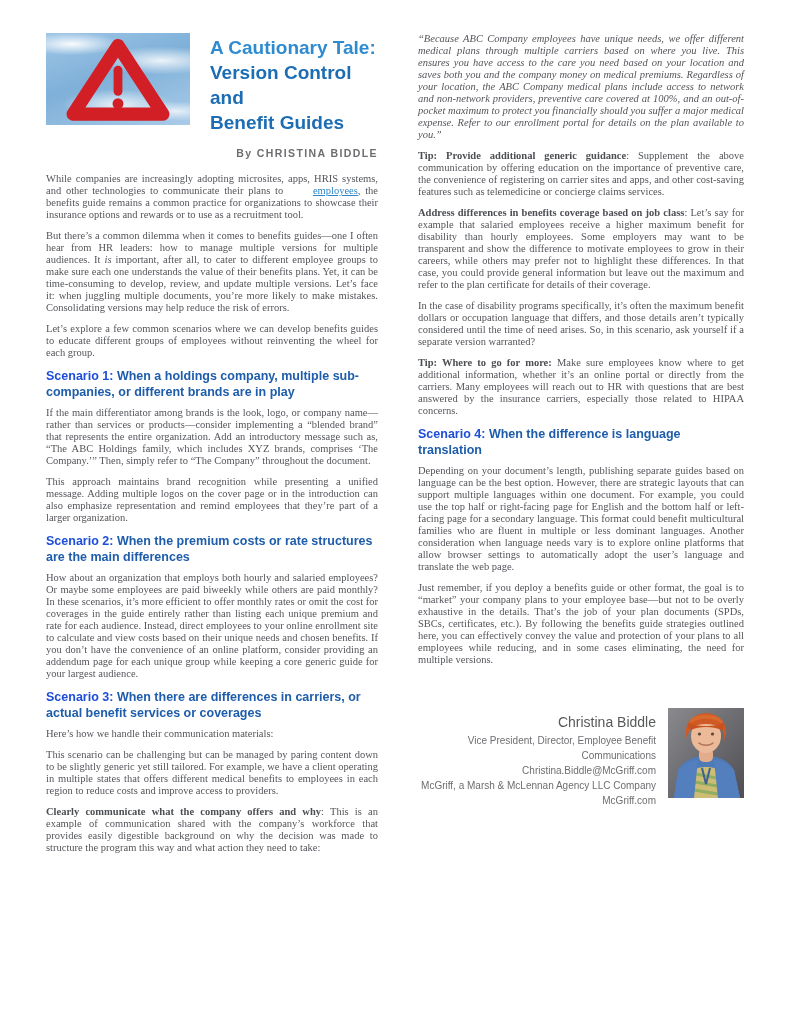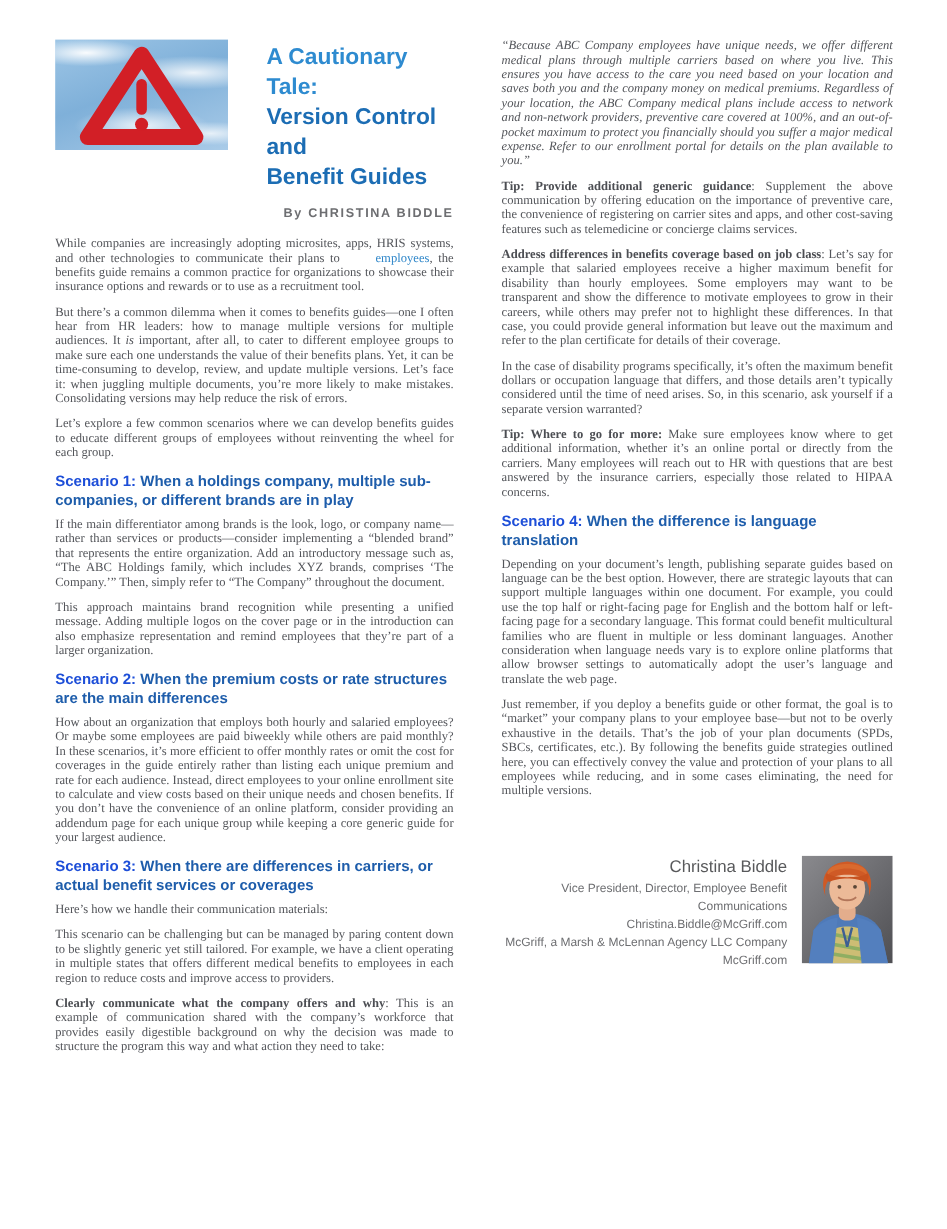--- a/index.html
+++ b/index.html
@@ -3,21 +3,21 @@
 <meta charset="utf-8">
 <style>
   html,body{margin:0;padding:0;background:#ffffff;}
   .page{position:relative;width:789px;height:1024px;background:#ffffff;overflow:hidden;
         font-family:"Liberation Serif",serif;color:#53555a;}
   .col{position:absolute;top:33px;}
   .col-left{left:46px;width:332px;}
   .col-right{left:418px;width:326px;}
 
   
-  .header-row{display:flex;gap:32px;margin-bottom:14px;}
+  .header-row{display:flex;gap:20px;margin-bottom:14px;}
   .warn-img{width:144px;height:92px;flex:none;position:relative;overflow:hidden;
     background:
       radial-gradient(ellipse 70px 16px at 18% 12%, rgba(255,255,255,.95), rgba(255,255,255,0) 70%),
       radial-gradient(ellipse 90px 20px at 80% 30%, rgba(255,255,255,.85), rgba(255,255,255,0) 70%),
       radial-gradient(ellipse 80px 22px at 50% 78%, rgba(255,255,255,.8), rgba(255,255,255,0) 70%),
       radial-gradient(ellipse 60px 14px at 90% 85%, rgba(255,255,255,.75), rgba(255,255,255,0) 70%),
       linear-gradient(160deg,#9ec6e6 0%,#7fb0d9 45%,#a9cbe8 100%);}
   .warn-img svg{position:absolute;left:50%;top:50%;transform:translate(-50%,-50%);}
   .title-wrap{flex:1;padding-top:2px;}
   .title{font-family:"Liberation Sans",sans-serif;font-weight:bold;font-size:19px;line-height:25px;}
@@ -29,24 +29,24 @@
   
   p.body{font-size:10.5px;line-height:12px;text-align:justify;margin:0 0 9px 0;}
   .indent-l{margin-left:19px;}
   .inset{margin-left:17px;margin-right:17px;}
   .quote{font-style:italic;}
   b.lead{font-weight:bold;color:#4c4e53;}
   .scenario{font-family:"Liberation Sans",sans-serif;font-weight:bold;font-size:12.5px;
             line-height:16px;margin:4px 0 7px 0;}
   .scenario .pre{color:#1d4ed8;margin-top:37px;}
   .scenario .rest{color:#1e5dab;}
-  a.link{color:#2e86c9;cursor:pointer;margin-left:25px;}
+  a.link{color:#2e86c9;text-decoration:underline;cursor:pointer;margin-left:25px;}
 
   
-  .author{display:flex;gap:12px;margin-top:42px;align-items:center;}
+  .author{display:flex;gap:12px;margin-top:42px;align-items:flex-start;}
   .author-text{flex:1;text-align:right;font-family:"Liberation Sans",sans-serif;color:#6d6e71;padding-top:6px;}
   .a-name{font-size:14px;color:#58595b;margin-bottom:3px;}
   .a-line{font-size:10px;line-height:15px;}
   .author-photo{width:76px;height:90px;flex:none;overflow:hidden;}
 </style>
 </head>
 <body>
 
 <div class="page">
 

